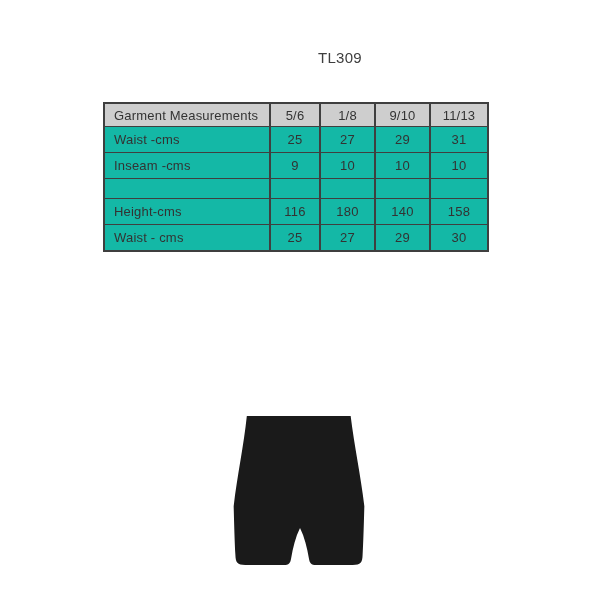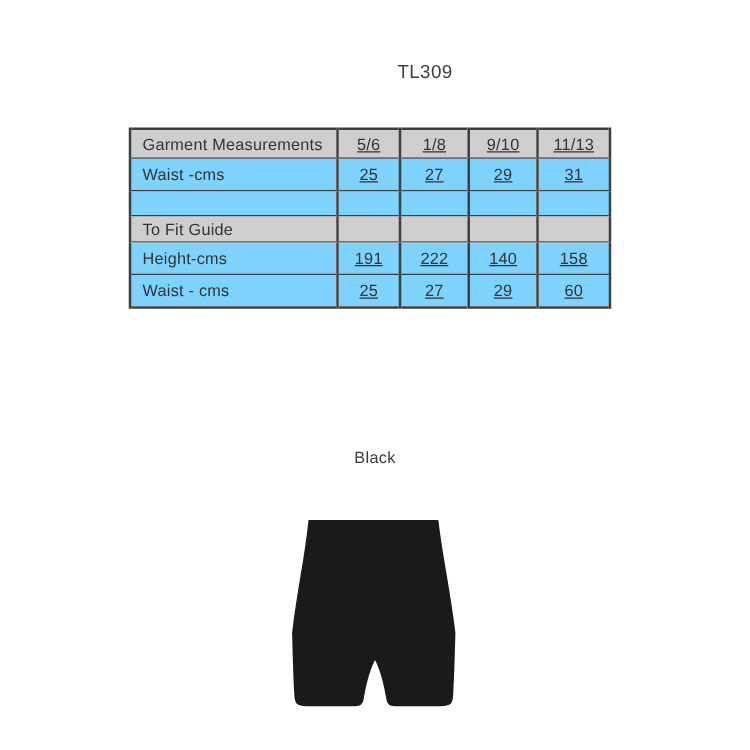--- a/index.html
+++ b/index.html
@@ -20,25 +20,25 @@
     position:absolute;left:103px;top:102px;
     border-collapse:collapse;table-layout:fixed;
     font-size:13px;color:#333333;letter-spacing:0.2px;
     border:2px solid #3f3f3f;
   }
   .chart td{
     border-top:1px solid #3f3f3f;
     border-bottom:1px solid #3f3f3f;
     border-left:2px solid #3f3f3f;
     border-right:2px solid #3f3f3f;
-    padding:0;height:24px;background:#7dd3fc;
+    padding:0;height:24px;background:#14b8a6;
     overflow:hidden;white-space:nowrap;
   }
   .chart .lbl{text-align:left;padding-left:9px;margin-left:16px;}
-  .chart .num{text-align:center;text-decoration:underline;}
+  .chart .num{text-align:center;}
   .chart tr.section td{background:#cecece;}
   .chart tr.header-row td{height:22px;}
   .chart tr.data-row td{height:25px;}
   .chart tr.empty-row td{height:19px;}
   .chart tr.section-row td{height:20px;background:#cecece;}
 
   .swatch-label{
     position:absolute;top:358px;left:0;width:600px;
     text-align:center;font-size:13px;color:#3a3a3a;letter-spacing:0.3px;
   }
@@ -72,56 +72,55 @@
       </tr>
 
       <tr class="data-row">
         <td class="lbl">Waist -cms</td>
         <td class="num">25</td>
         <td class="num">27</td>
         <td class="num">29</td>
         <td class="num">31</td>
       </tr>
 
+      <tr class="data-row">
+        <td class="lbl">Inseam -cms</td>
+        <td class="num">9</td>
+        <td class="num">10</td>
+        <td class="num">10</td>
+        <td class="num">10</td>
+      </tr>
 
       <tr class="empty-row">
         <td></td>
         <td></td>
         <td></td>
         <td></td>
         <td></td>
       </tr>
 
-      <tr class="section section-row">
-        <td class="lbl">To Fit Guide</td>
-        <td></td>
-        <td></td>
-        <td></td>
-        <td></td>
-      </tr>
 
       <tr class="data-row">
         <td class="lbl">Height-cms</td>
-        <td class="num">191</td>
-        <td class="num">222</td>
+        <td class="num">116</td>
+        <td class="num">180</td>
         <td class="num">140</td>
         <td class="num">158</td>
       </tr>
 
       <tr class="data-row">
         <td class="lbl">Waist - cms</td>
         <td class="num">25</td>
         <td class="num">27</td>
         <td class="num">29</td>
-        <td class="num">60</td>
+        <td class="num">30</td>
       </tr>
     </tbody>
   </table>
 
-  <div class="swatch-label">Black</div>
 
   <svg class="shorts" width="140" height="156" viewBox="0 0 138 154" aria-hidden="true">
     <path d="M17.5,4
              L120,4
              C123.5,33 130,63 133.5,93
              C133,111 132.5,129 131.8,141
              C131.5,149 130,151 122,151
              L86,151
              C81,151 79.5,149 78.8,144.5
              C77,134 74.5,123.5 70,114.5

